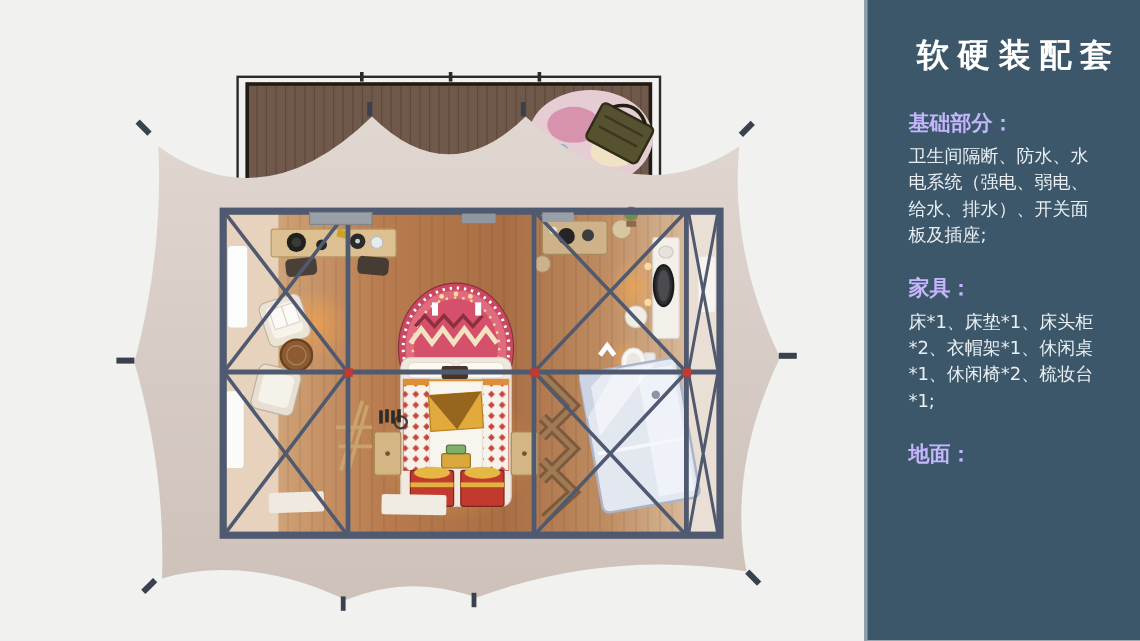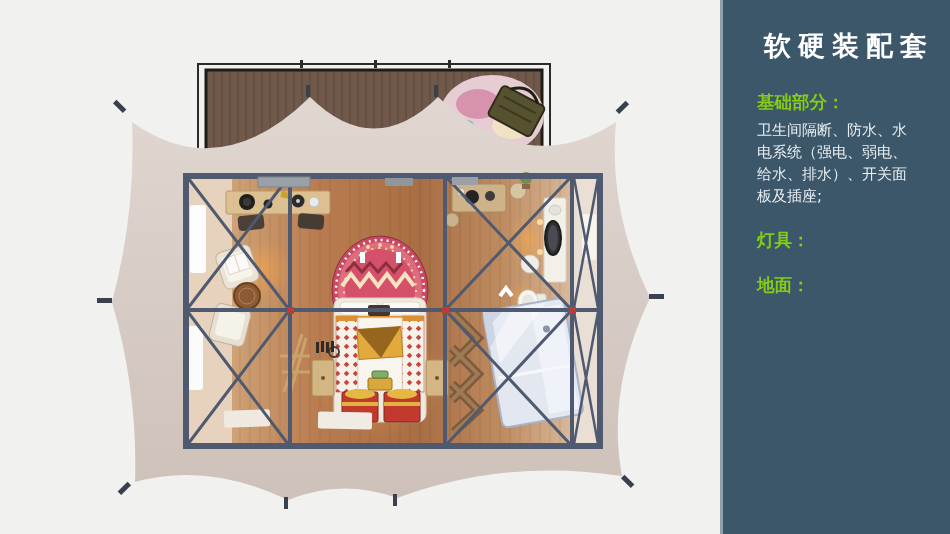--- a/index.html
+++ b/index.html
@@ -18,21 +18,21 @@
     background:var(--sidebar_bg,#3c5769);
     border-left:3px solid var(--sidebar_edge,#8da0ab);
     color:#fff;
     padding:24px 30px 10px 34px;
   }
   #sidebar .title{
     font-size:27px;font-weight:bold;letter-spacing:7px;text-indent:7px;
     text-align:center;margin:4px 0 26px 0;white-space:nowrap;
   }
   .section{margin-bottom:21px;}
-  .section .heading{font-size:17.5px;font-weight:bold;margin-bottom:5px;color:#84cc16;}
+  .section .heading{font-size:17.5px;font-weight:bold;margin-bottom:5px;color:#c4b5fd;}
   .section .body{font-size:15px;line-height:22px;color:var(--sidebar_text,#e8eef2);}
 </style>
 </head>
 <body>
 
 <div id="stage">
 
   <div id="plan-wrap">
     <svg width="720" height="534" viewBox="0 0 720 534">
       <defs>
@@ -290,23 +290,26 @@
   </div>
 
   <div id="sidebar">
     <div class="title">软硬装配套</div>
 
     <div class="section">
       <div class="heading">基础部分：</div>
       <div class="body">卫生间隔断、防水、水电系统（强电、弱电、给水、排水）、开关面板及插座;</div>
     </div>
 
-
     <div class="section">
-      <div class="heading">灯具：</div>
+      <div class="heading">家具：</div>
+      <div class="body">床*1、床垫*1、床头柜*2、衣帽架*1、休闲桌*1、休闲椅*2、梳妆台*1;</div>
+    </div>
+
+    <div class="section">
     </div>
 
 
     <div class="section">
       <div class="heading">地面：</div>
 
     </div>
   </div>
 
 </div>

